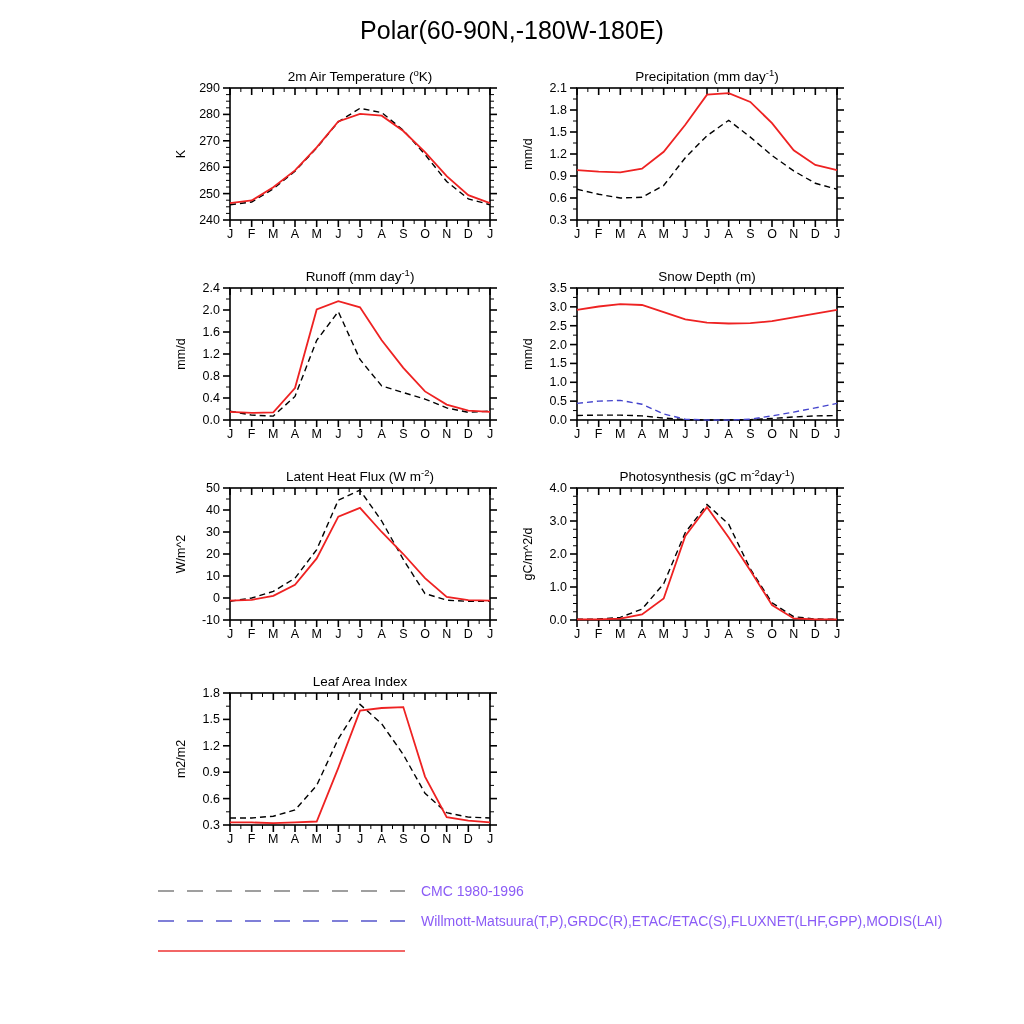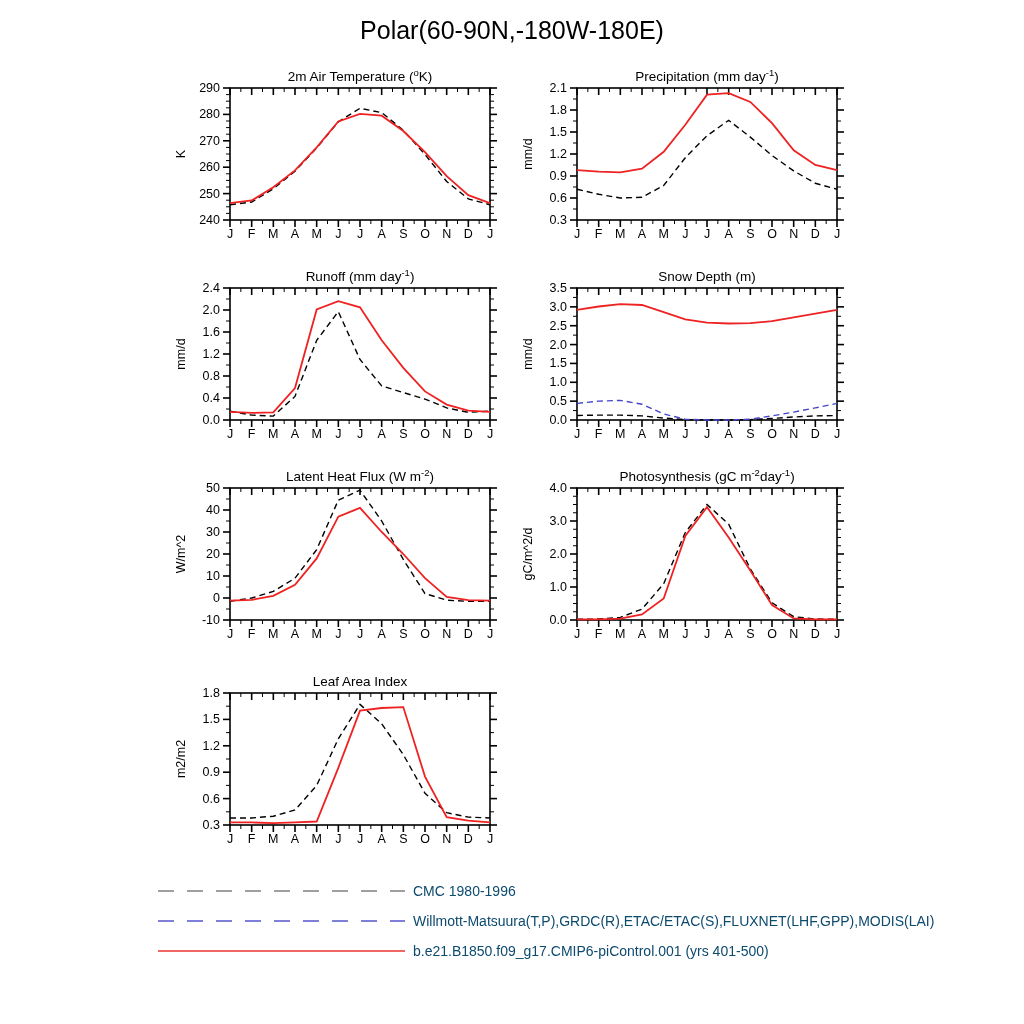--- a/index.html
+++ b/index.html
@@ -4,21 +4,21 @@
 <style>
   html,body{margin:0;padding:0;background:#ffffff;}
   #stage{position:relative;width:1024px;height:1024px;background:#ffffff;overflow:hidden;
          font-family:"Liberation Sans", sans-serif;}
   #main-title{position:absolute;top:16px;left:0;width:1024px;text-align:center;
               font-size:25px;color:#000;letter-spacing:0px;}
   #charts{position:absolute;top:0;left:0;}
   #legend{position:absolute;left:158px;top:876px;}
   .legend-row{display:flex;align-items:center;height:30px;}
   .legend-row svg{flex:0 0 auto;}
-  .legend-label{margin-left:8px;font-size:14px;color:#0c4a6e;white-space:nowrap;}
+  .legend-label{margin-left:16px;font-size:14px;color:#8b5cf6;white-space:nowrap;}
 </style>
 </head>
 <body>
 
 <div id="stage">
   <div id="main-title">Polar(60-90N,-180W-180E)</div>
 
   <svg id="charts" width="1024" height="1024">
       <g>
         <rect x="230" y="88" width="260" height="132" fill="none" stroke="#000000" stroke-width="1.6"></rect>
@@ -803,16 +803,15 @@
     <div class="legend-row">
       <svg width="247" height="8">
         <line x1="0" y1="4" x2="247" y2="4" stroke-width="1.6" stroke-dasharray="16,13" stroke="#5555cc"></line>
       </svg>
       <span class="legend-label">Willmott-Matsuura(T,P),GRDC(R),ETAC/ETAC(S),FLUXNET(LHF,GPP),MODIS(LAI)</span>
     </div>
     <div class="legend-row">
       <svg width="247" height="8">
         <line x1="0" y1="4" x2="247" y2="4" stroke-width="1.4" stroke="#ee3333"></line>
       </svg>
-      <span class="legend-label">b.e21.B1850.f09_g17.CMIP6-piControl.001 (yrs 401-500)</span>
     </div>
   </div>
 </div>
 
 </body></html>

